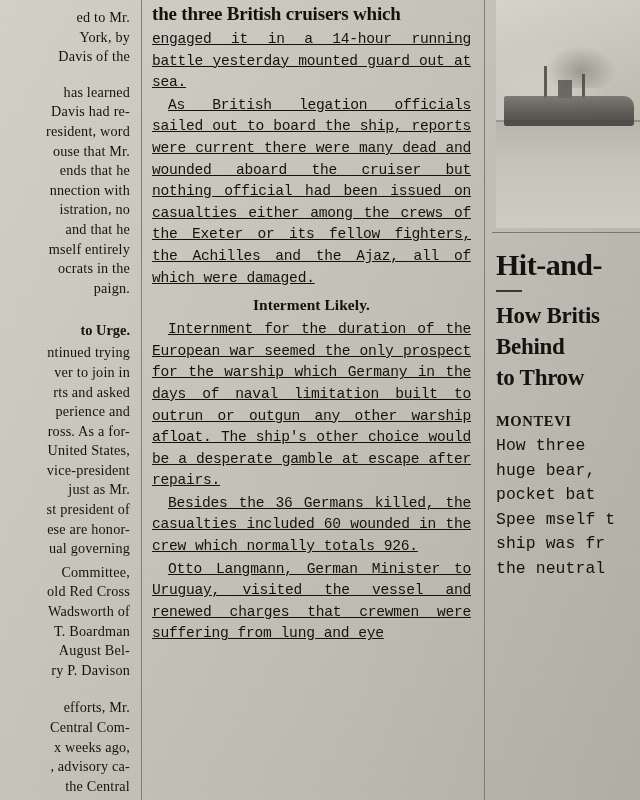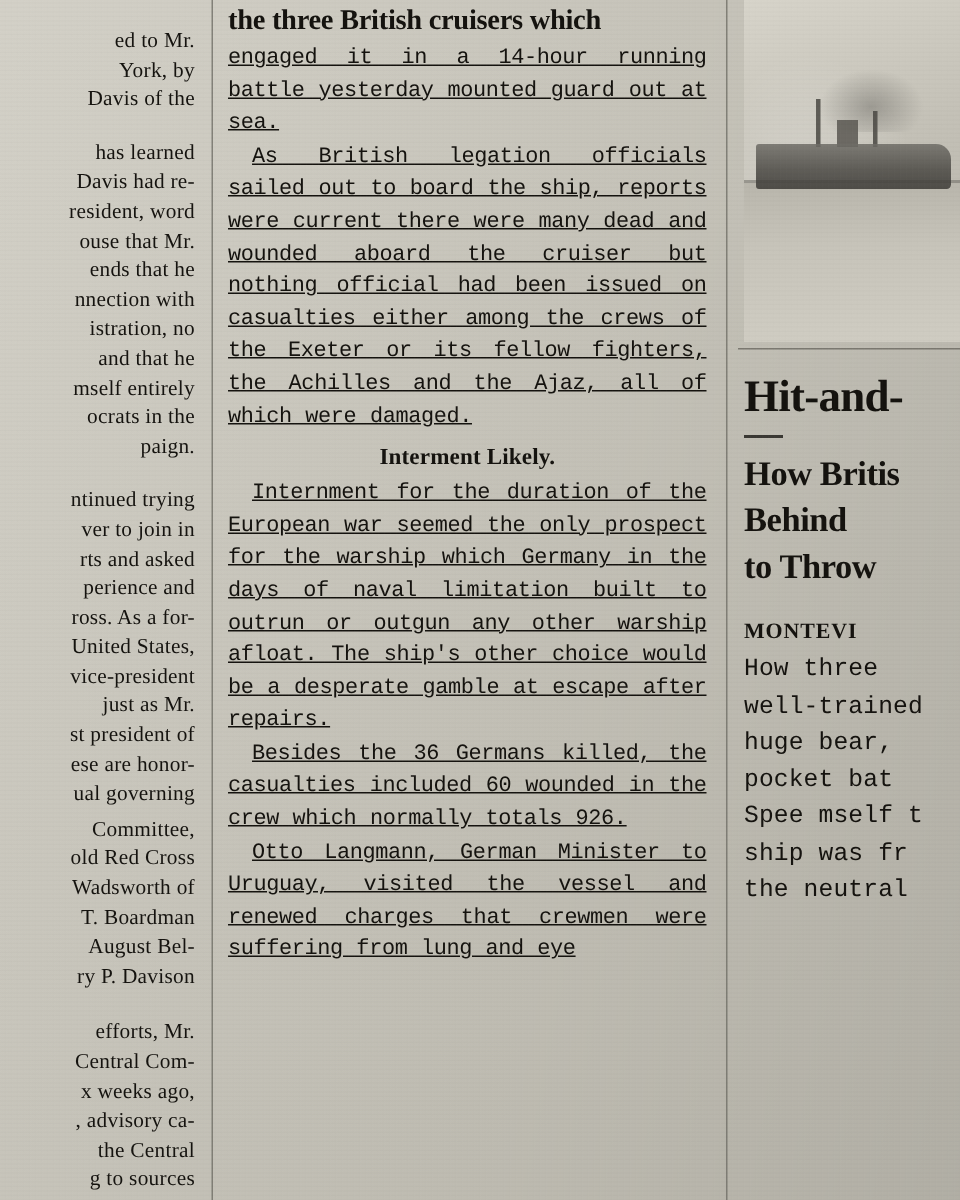--- a/index.html
+++ b/index.html
@@ -54,21 +54,21 @@
     box-sizing: border-box;
     color: #15130f;
   }
 
   
   #col-left {
     left: 0;
     top: 0;
     width: 138px;
     height: 800px;
-    padding: 10px 8px 0 0;
+    padding: 0 8px 0 0;
   }
   #col-left .ptext {
     font-family: "Liberation Serif", serif;
     font-size: 14.2px;
     line-height: 19.6px;
     text-align: right;
     letter-spacing: 0.2px;
     margin: 0;
   }
   #col-left .para { margin: 0 0 2px 0; }
@@ -230,20 +230,21 @@
 resident, word
 ouse that Mr.
 ends that he
 nnection with
 istration, no
 and that he
 mself entirely
 ocrats in the
 paign.</p>
     <div style="height:14px;"></div>
+    <p class="sub">to Urge.</p>
     <p class="ptext para" style="white-space:pre-line;">ntinued trying
 ver to join in
 rts and asked
 perience and
 ross. As a for-
 United States,
 vice-president
 just as Mr.
 st president of
 ese are honor-
@@ -291,21 +292,20 @@
     <div id="right-head">
       <p class="rh-big nowrap">Hit-and-</p>
       <div class="dash"></div>
       <p class="rh-med nowrap">How Britis</p>
       <p class="rh-med nowrap">Behind</p>
       <p class="rh-med nowrap">to Throw</p>
     </div>
     <div style="height:20px;"></div>
     <p class="rh-dateline">MONTEVI</p>
     <p class="ptext nowrap">How three</p>
-    <p class="ptext nowrap">well-trained</p>
     <p class="ptext nowrap">huge bear,</p>
     <p class="ptext nowrap">pocket bat</p>
     <p class="ptext nowrap">Spee mself t</p>
     <p class="ptext nowrap">ship was fr</p>
     <p class="ptext nowrap">the neutral</p>
   </div>
 
   <div id="grain"></div>
 </div>
 

